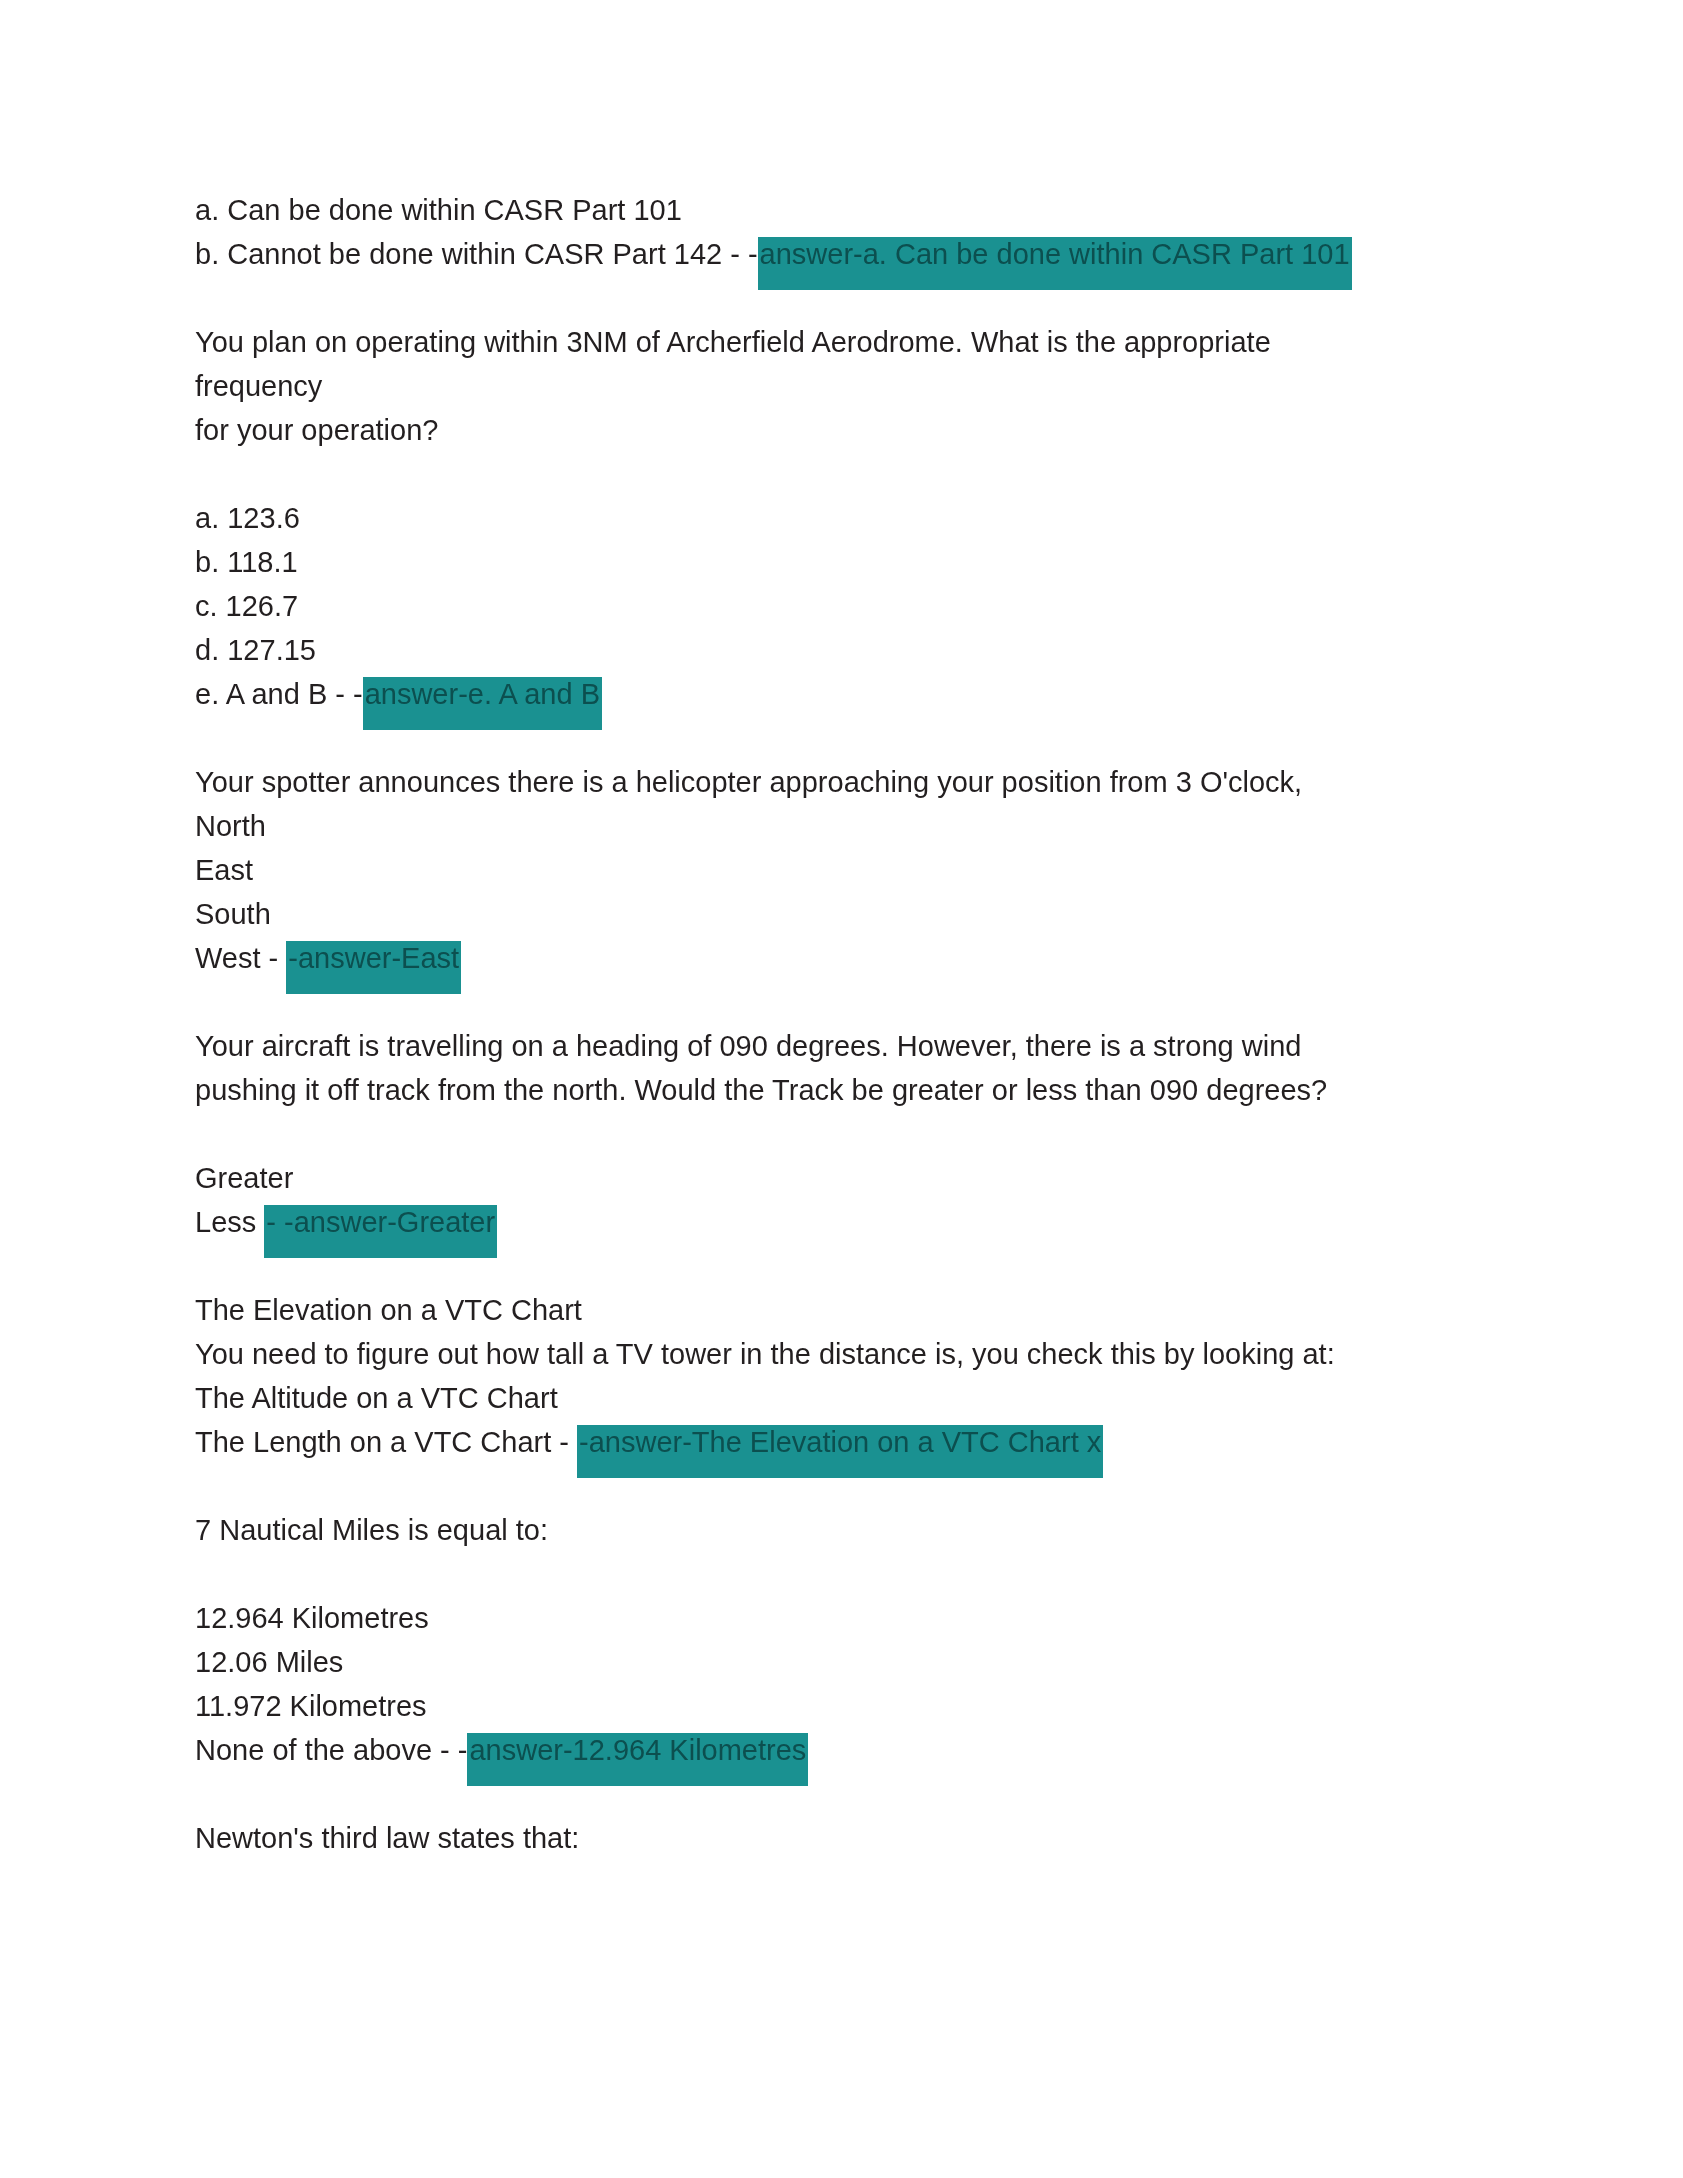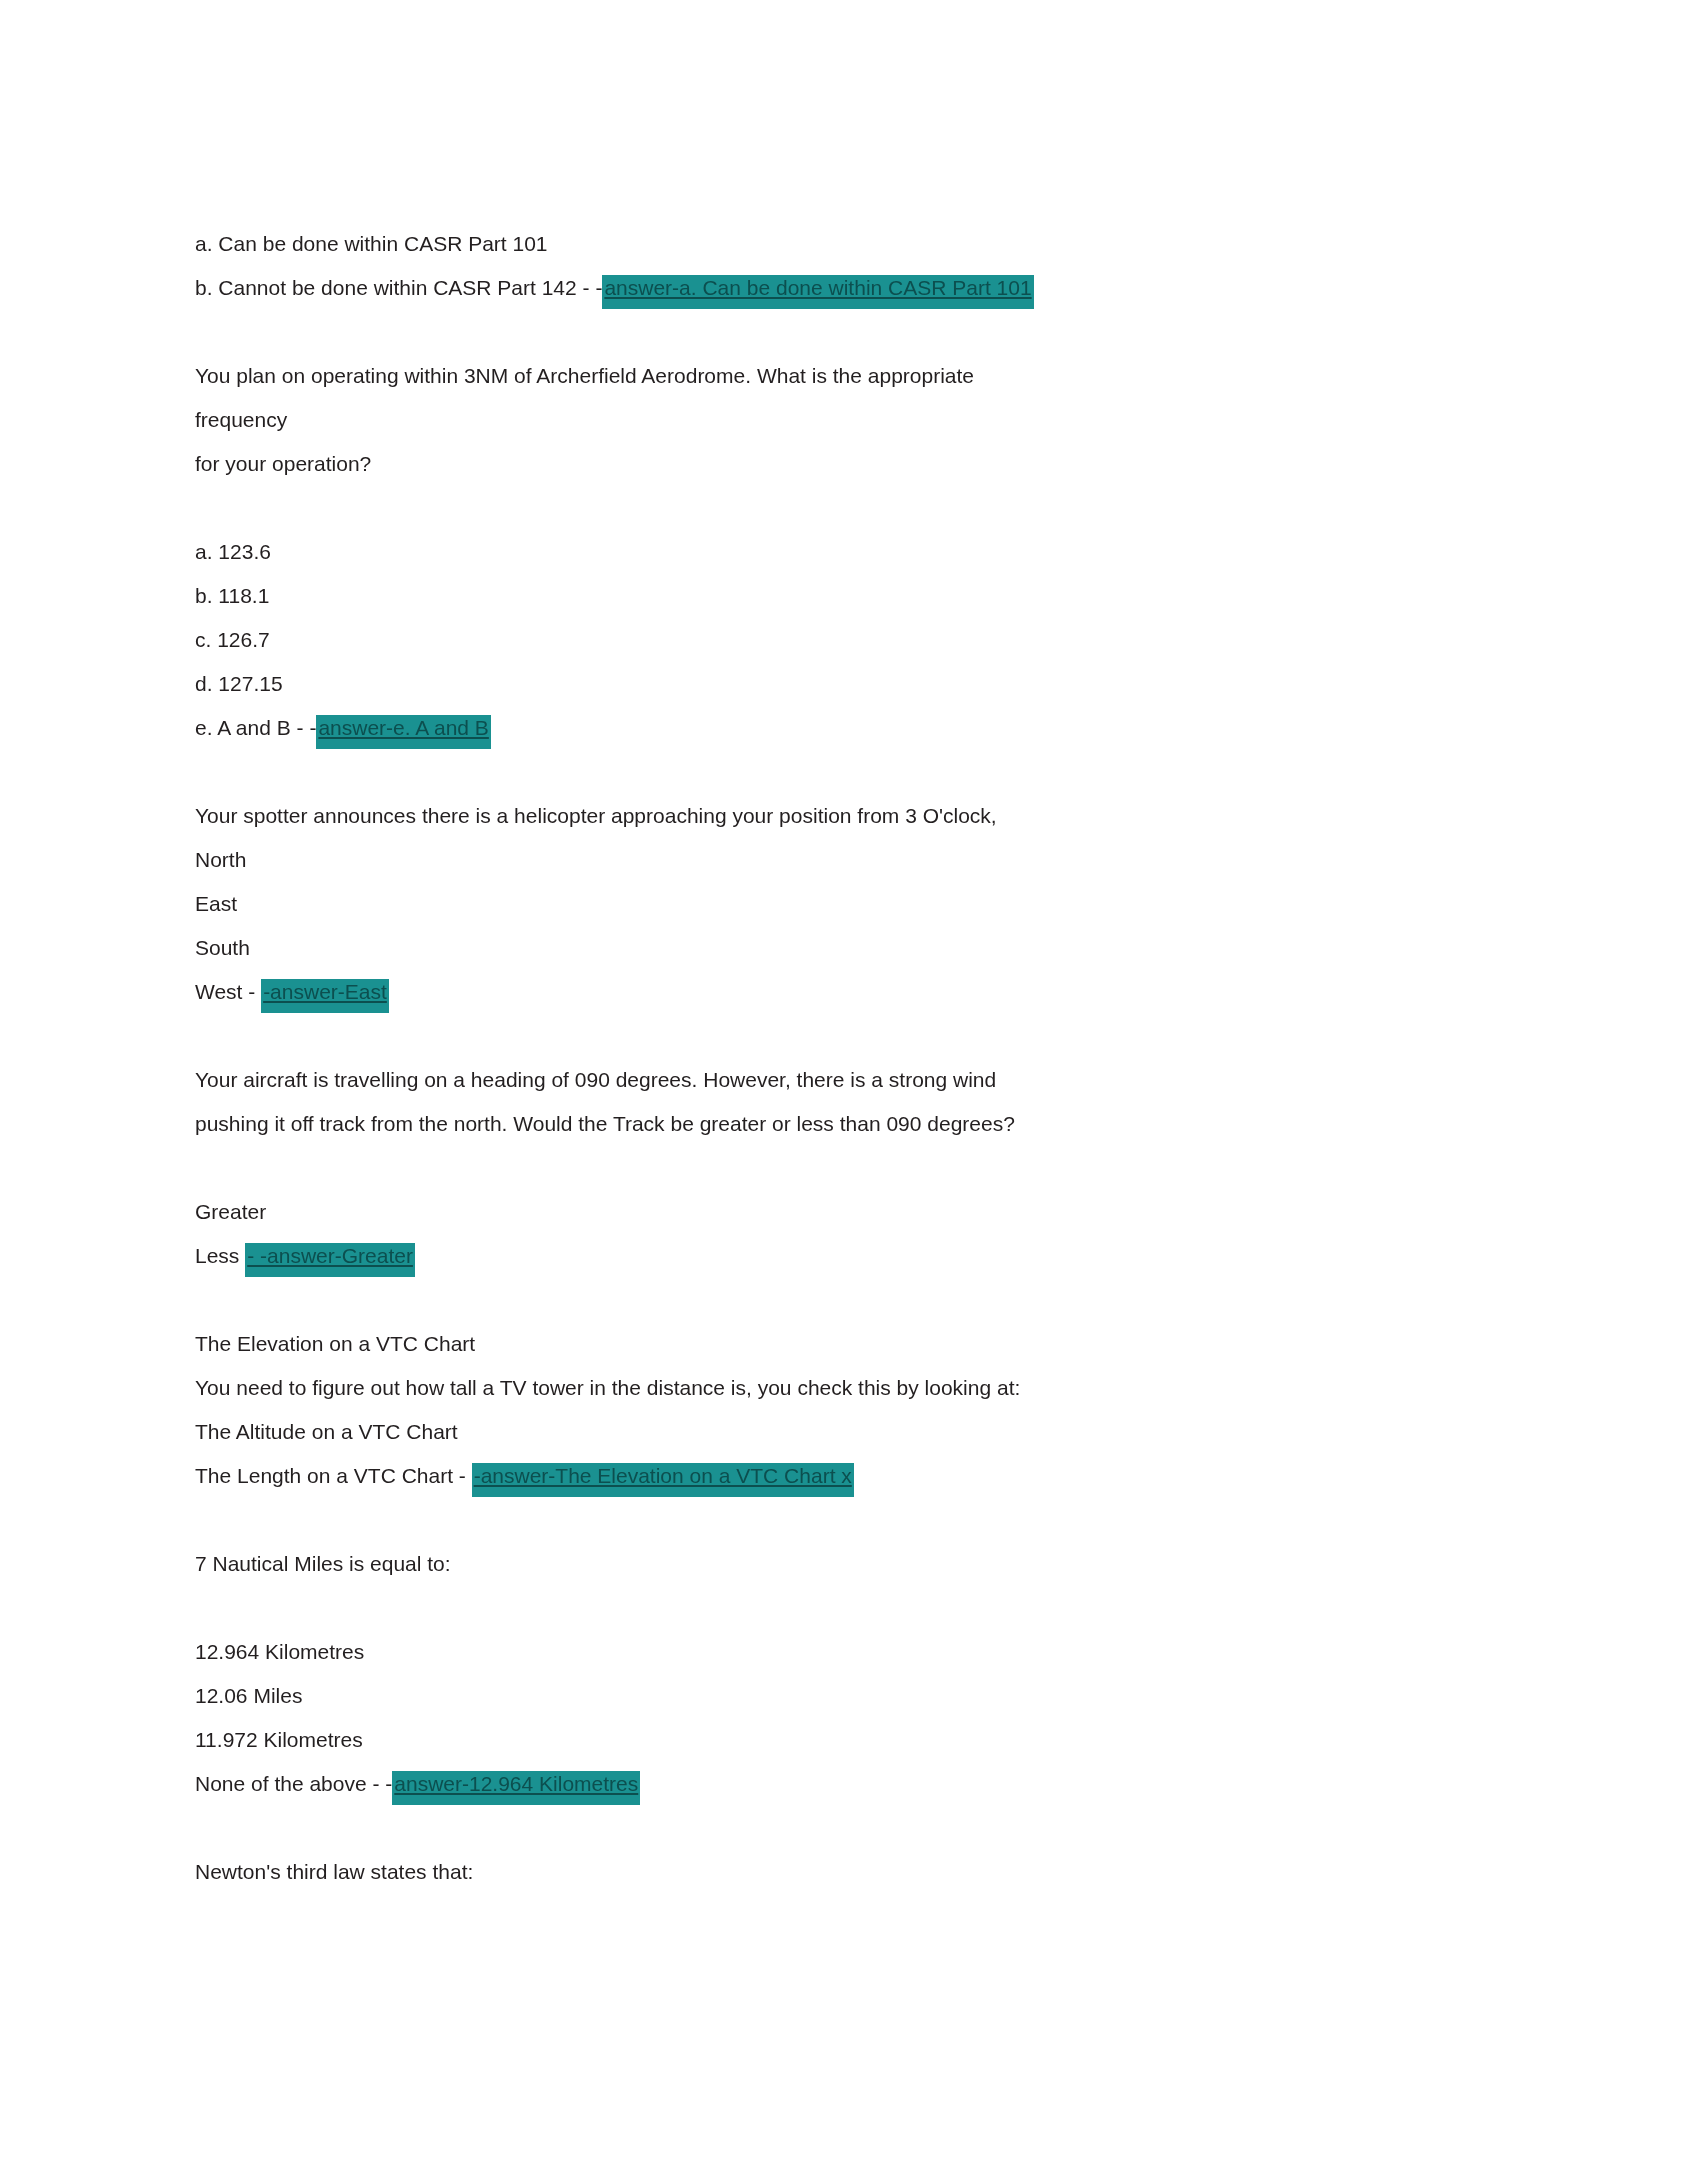--- a/index.html
+++ b/index.html
@@ -14,36 +14,34 @@
     color: #231f20;
   }
   .page {
     position: relative;
     width: 1683px;
     height: 2178px;
     box-sizing: border-box;
     padding: 188px 198px 0 195px;
   }
   .doc {
-    font-size: 21px;
+    font-size: 29px;
     line-height: 44px;
-    margin-top: 34px;
   }
   .block {
     margin: 0 0 44px 0;
   }
   .line {
     white-space: pre-wrap;
   }
   .hl {
     background: #1a9191;
     color: #0c4f4f;
-    padding: 1px 2px 10px 2px;
+    padding: 1px 2px 20px 2px;
     box-decoration-break: clone;
-    text-decoration: underline;
     -webkit-box-decoration-break: clone;
   }
 </style>
 </head>
 <body>
 
 <div class="page">
   <div class="doc">
 
     <div class="block">

